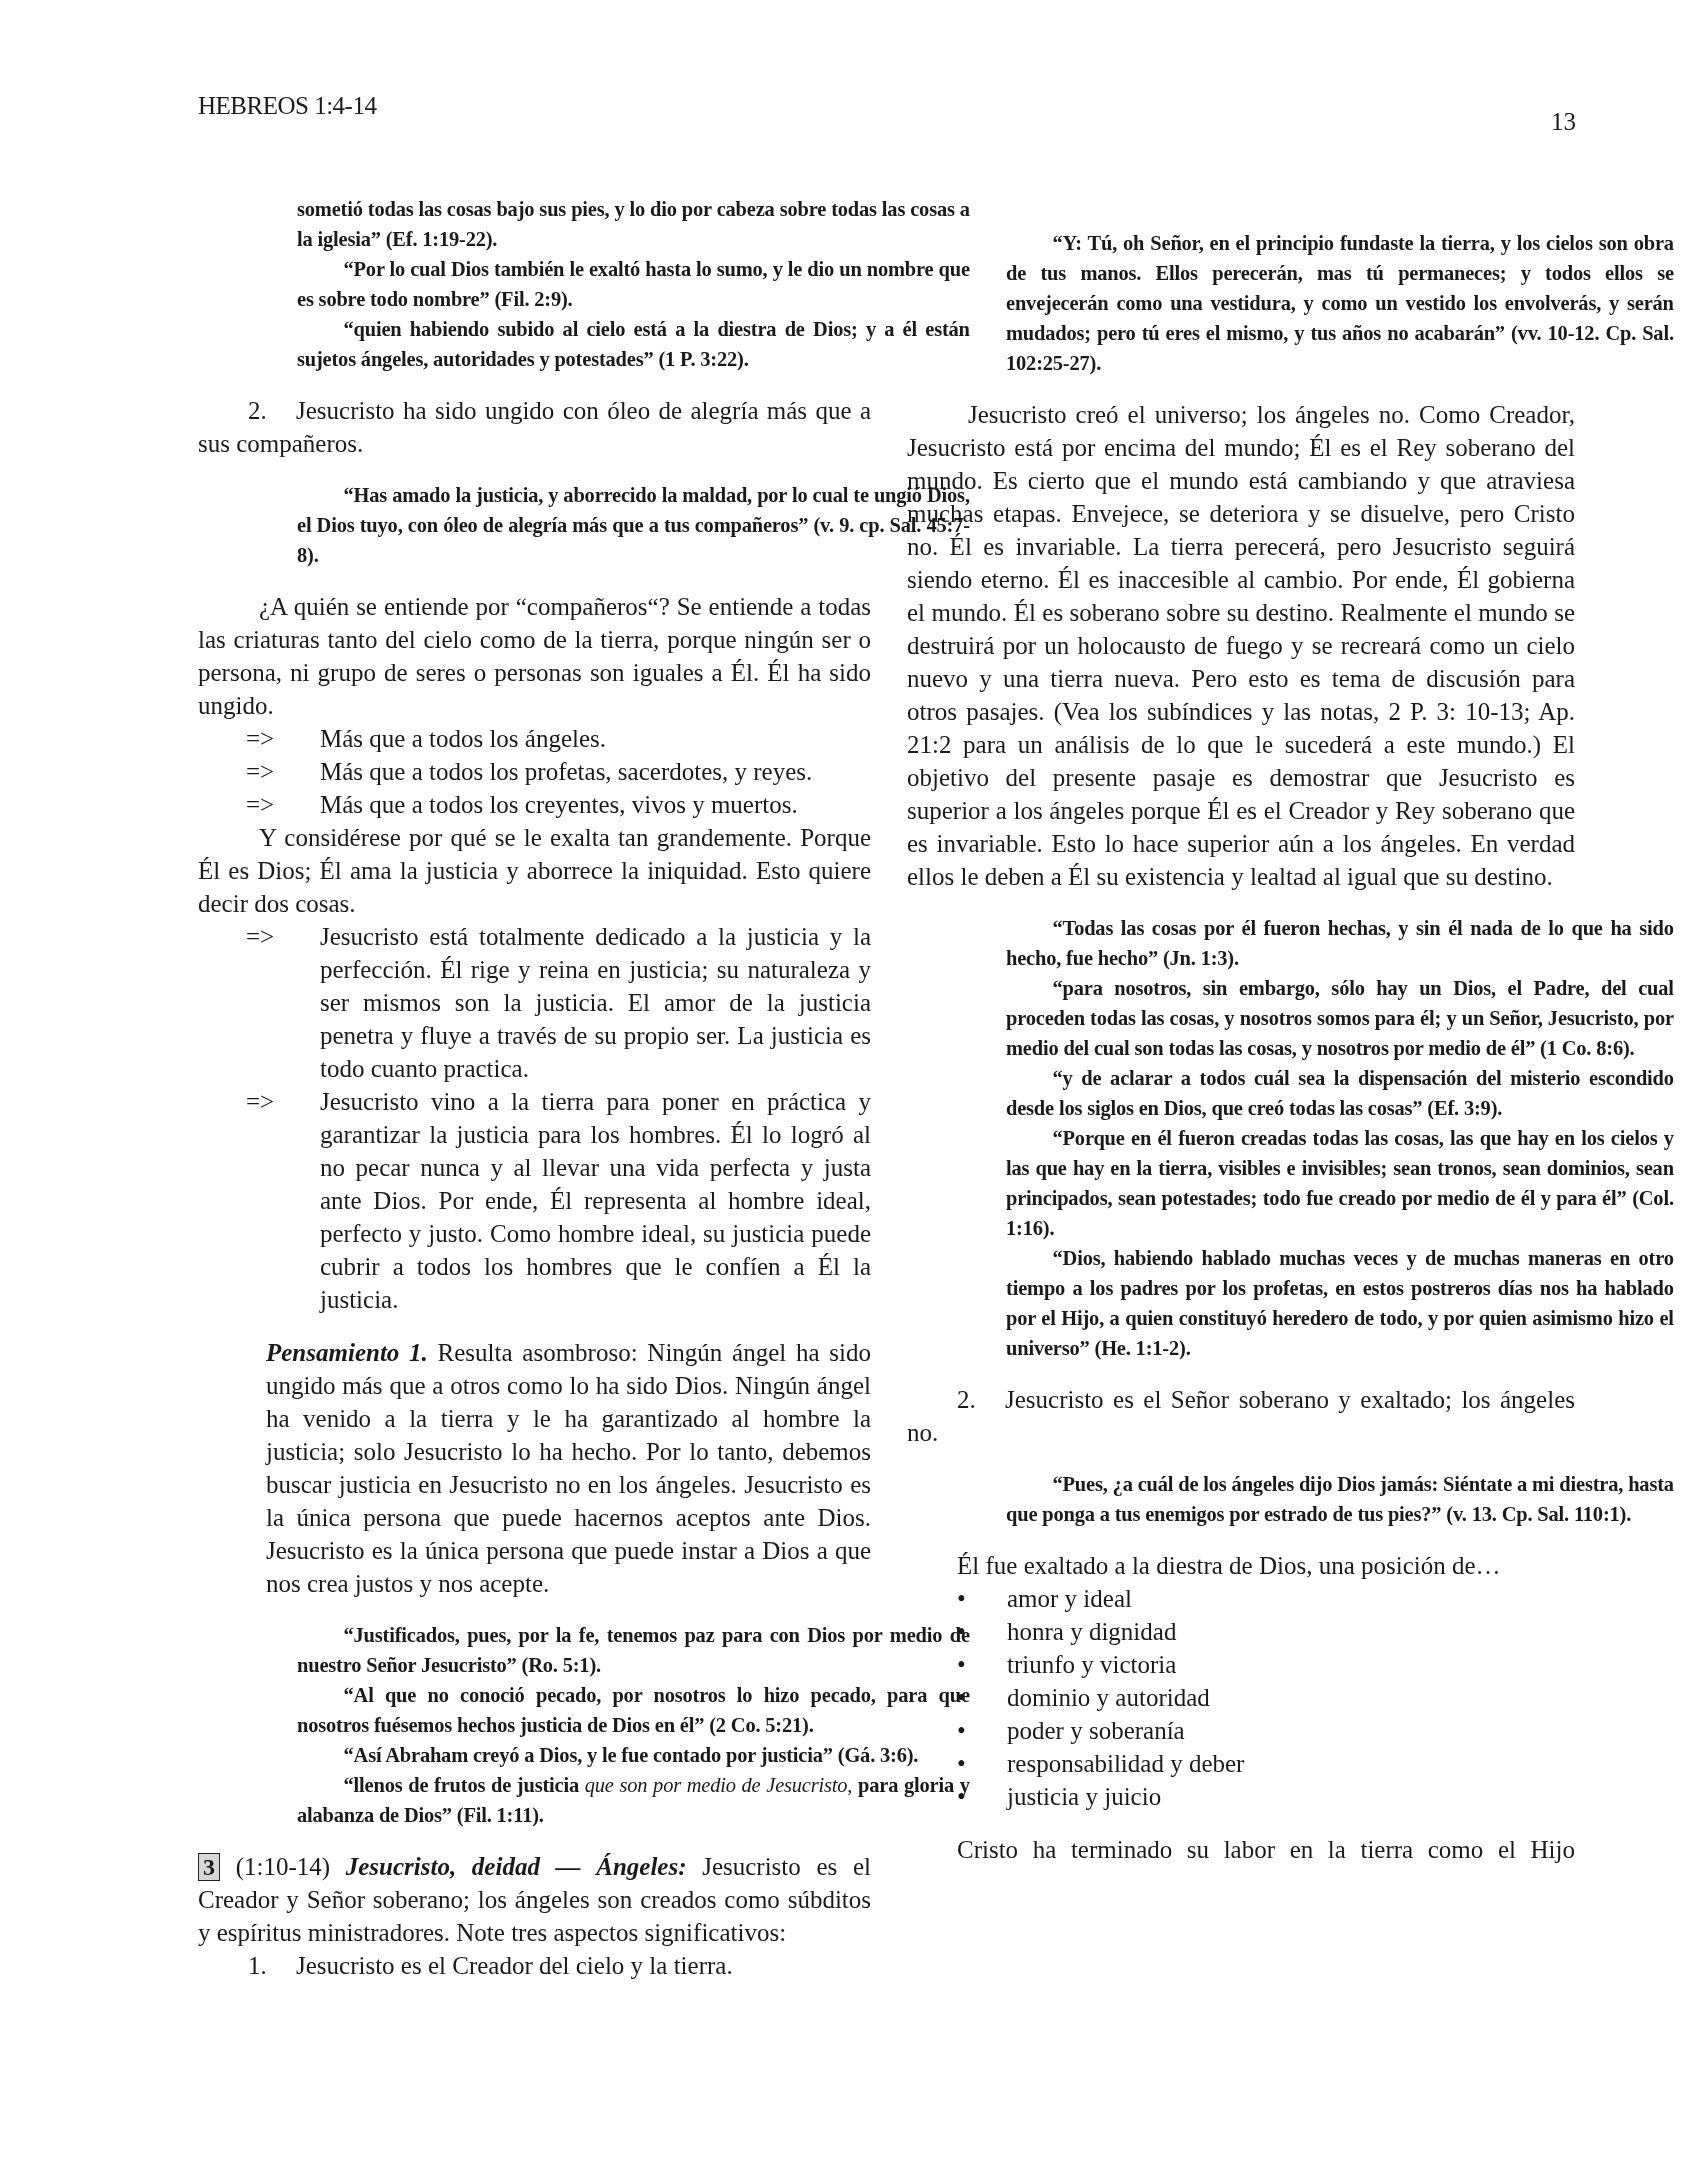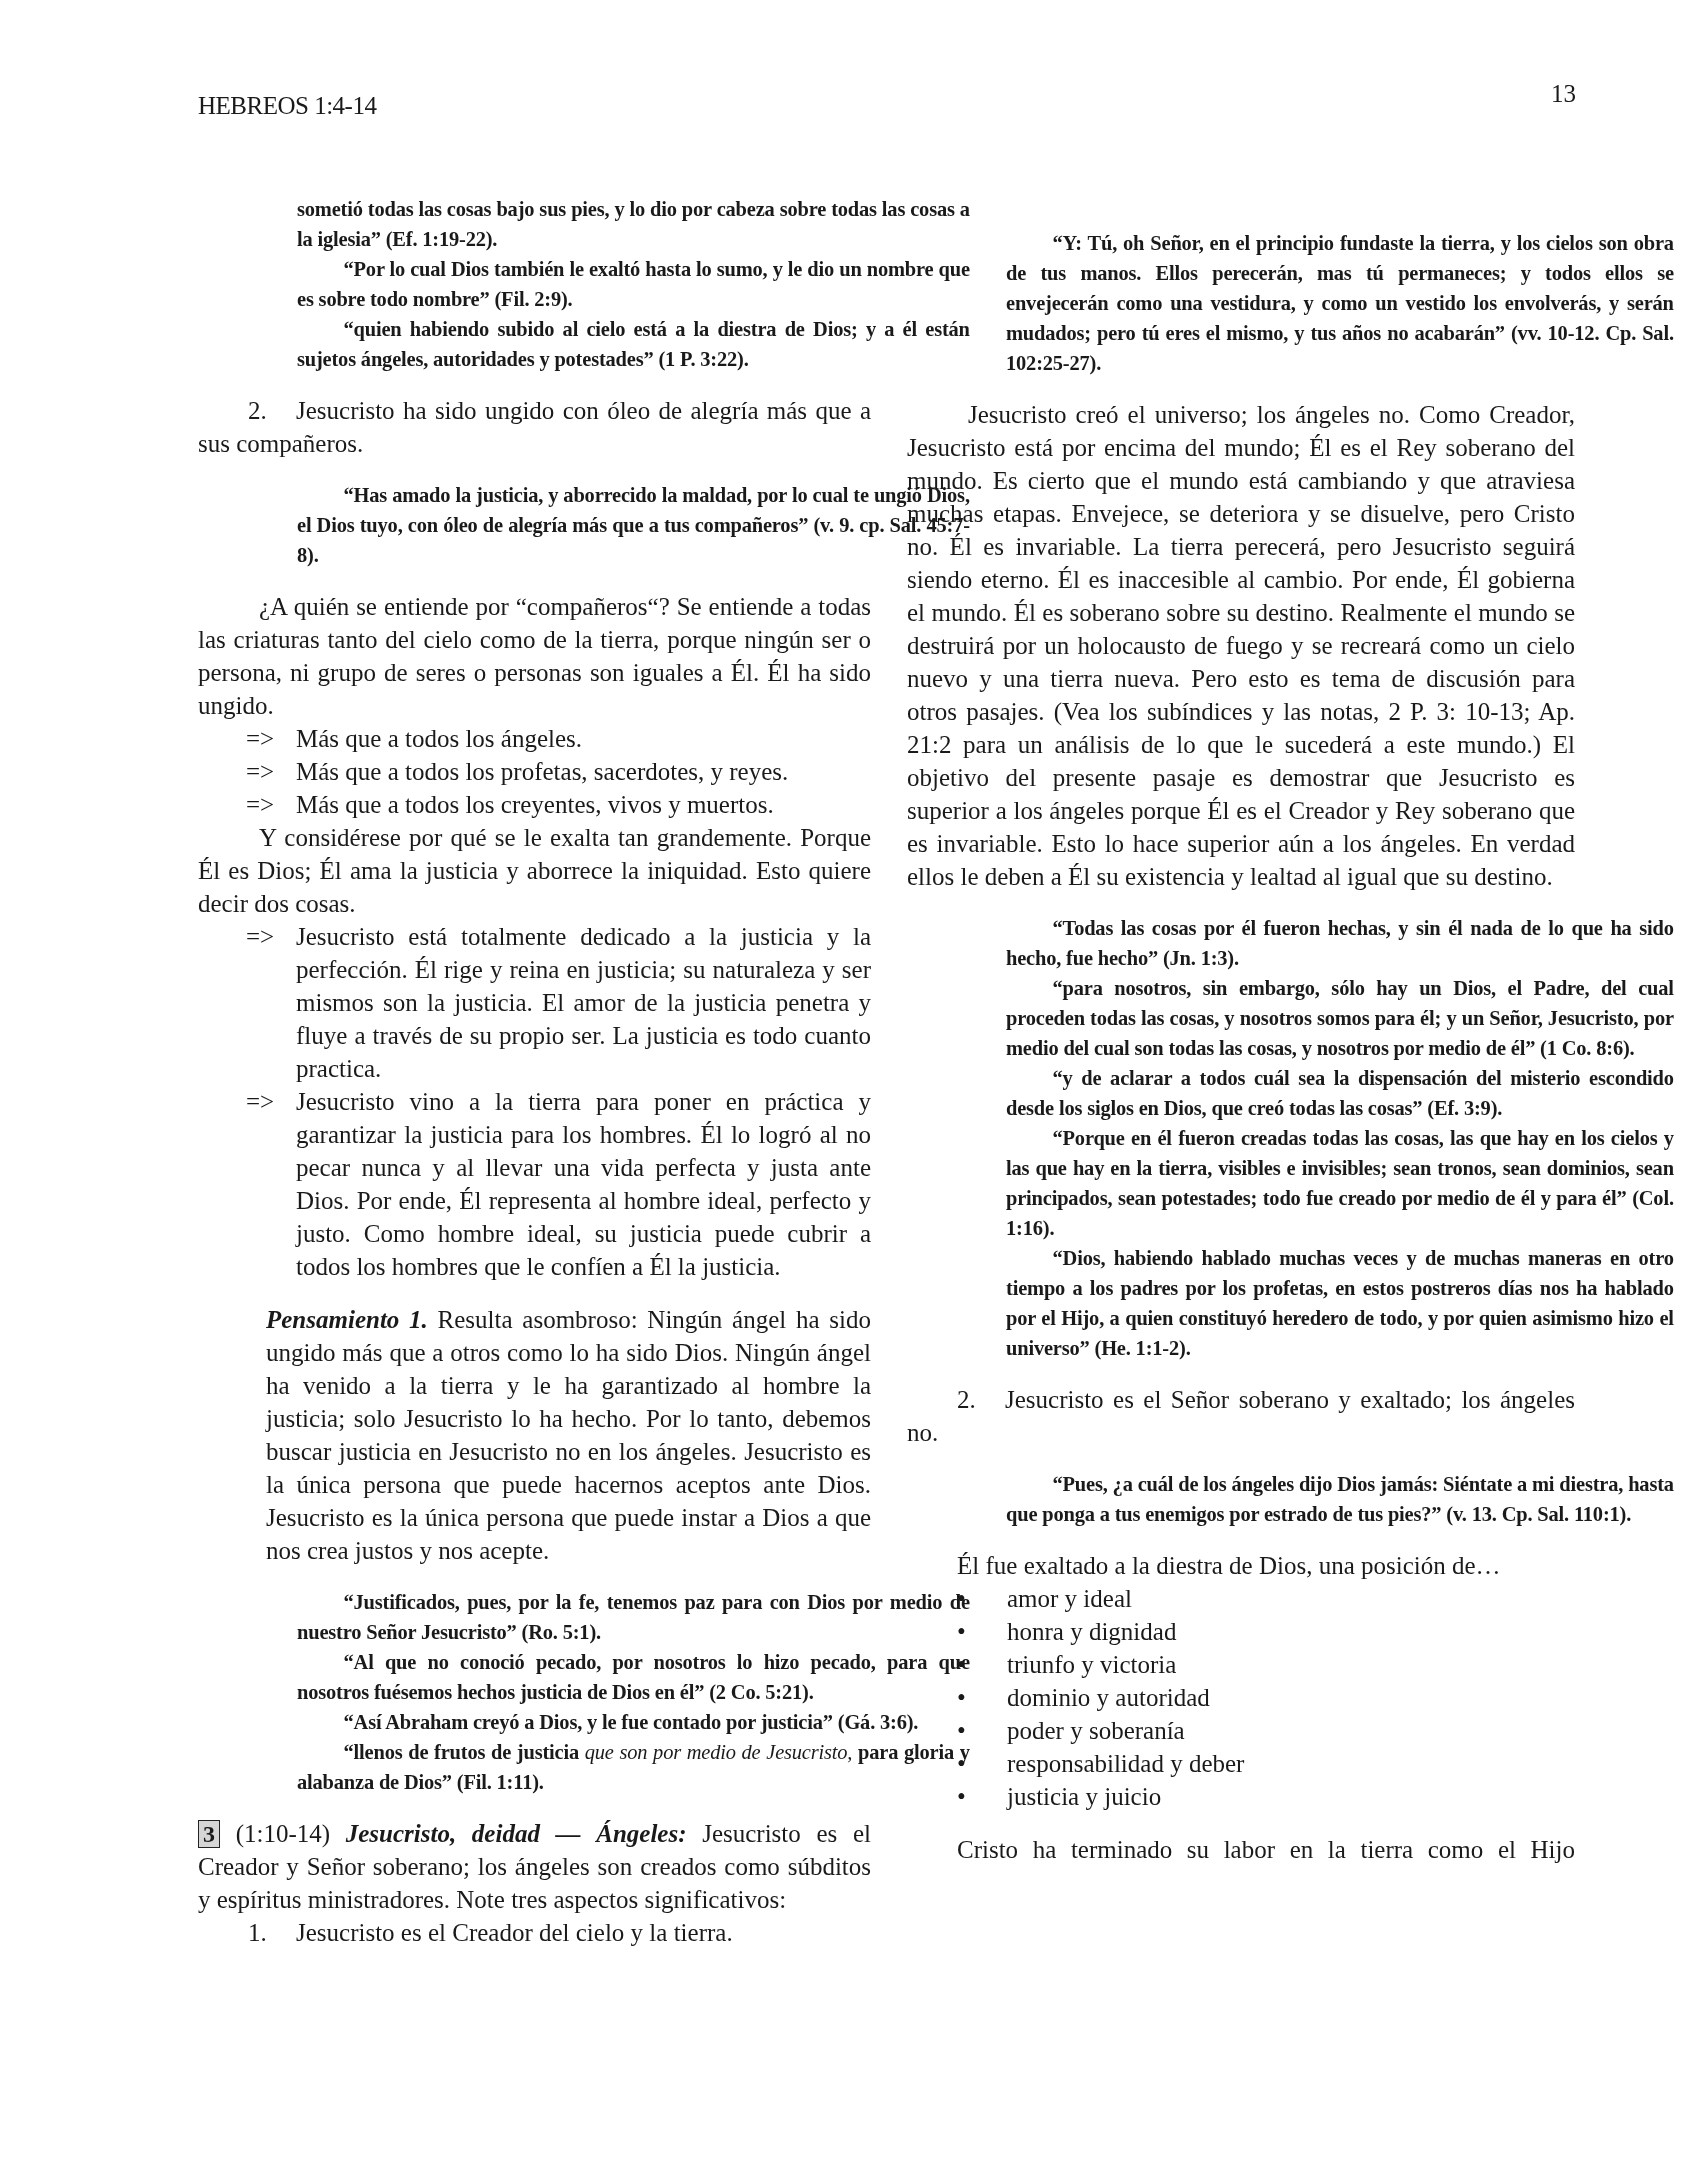--- a/index.html
+++ b/index.html
@@ -5,42 +5,42 @@
   html, body { margin: 0; padding: 0; background: #ffffff; }
   body {
     width: 1683px; height: 2178px; position: relative; overflow: hidden;
     font-family: "Liberation Serif", "DejaVu Serif", serif;
     color: #1a1a1a;
   }
   .running-head {
     position: absolute; top: 92px; left: 198px; font-size: 25px; letter-spacing: -0.5px; text-align: center;
   }
   .page-num {
-    position: absolute; top: 80px; right: 107px; font-size: 25px;
+    position: absolute; top: 108px; right: 107px; font-size: 25px;
   }
   .col {
     position: absolute; top: 194px; width: 673px;
     font-size: 25px; line-height: 33px;
   }
   .col.left { left: 198px; }
   .col.right { left: 907px; width: 668px; top: 194px; margin-top: 34px; }
   p { margin: 0; text-align: justify; }
   .indent { text-indent: 61px; }
   .quote {
     margin-left: 99px; font-weight: bold; font-size: 22px; line-height: 30px;
     letter-spacing: -0.2px; text-align: justify;
     font-family: "Liberation Serif", serif;
     transform: scaleX(0.93); transform-origin: left top; width: 107.5%;
   }
   .quote p { text-indent: 50px; }
   .quote p.noindent { text-indent: 0; }
   .gap-m { height: 20px; }
   .arrow-item { display: flex; padding-left: 48px; }
   .arrow-item .arrow { width: 50px; flex: none; }
-  .arrow-item .txt { flex: 1; text-align: justify; }
+  .arrow-item .txt { flex: 1; text-align: justify; margin-left: 24px; }
   .num-item { text-indent: 50px; }
   .num-item .n { display: inline-block; text-indent: 0; width: 48px; }
   .thought { margin-left: 68px; text-align: justify; }
   .thought .lbl { font-weight: bold; font-style: italic; }
   .section-box {
     display: inline-block; border: 1.5px solid #222; background: #d6d6d6;
     font-weight: bold; padding: 0 4px; line-height: 26px; font-size: 24px;
   }
   .bi { font-weight: bold; font-style: italic; }
   .it { font-style: italic; font-weight: normal; }

